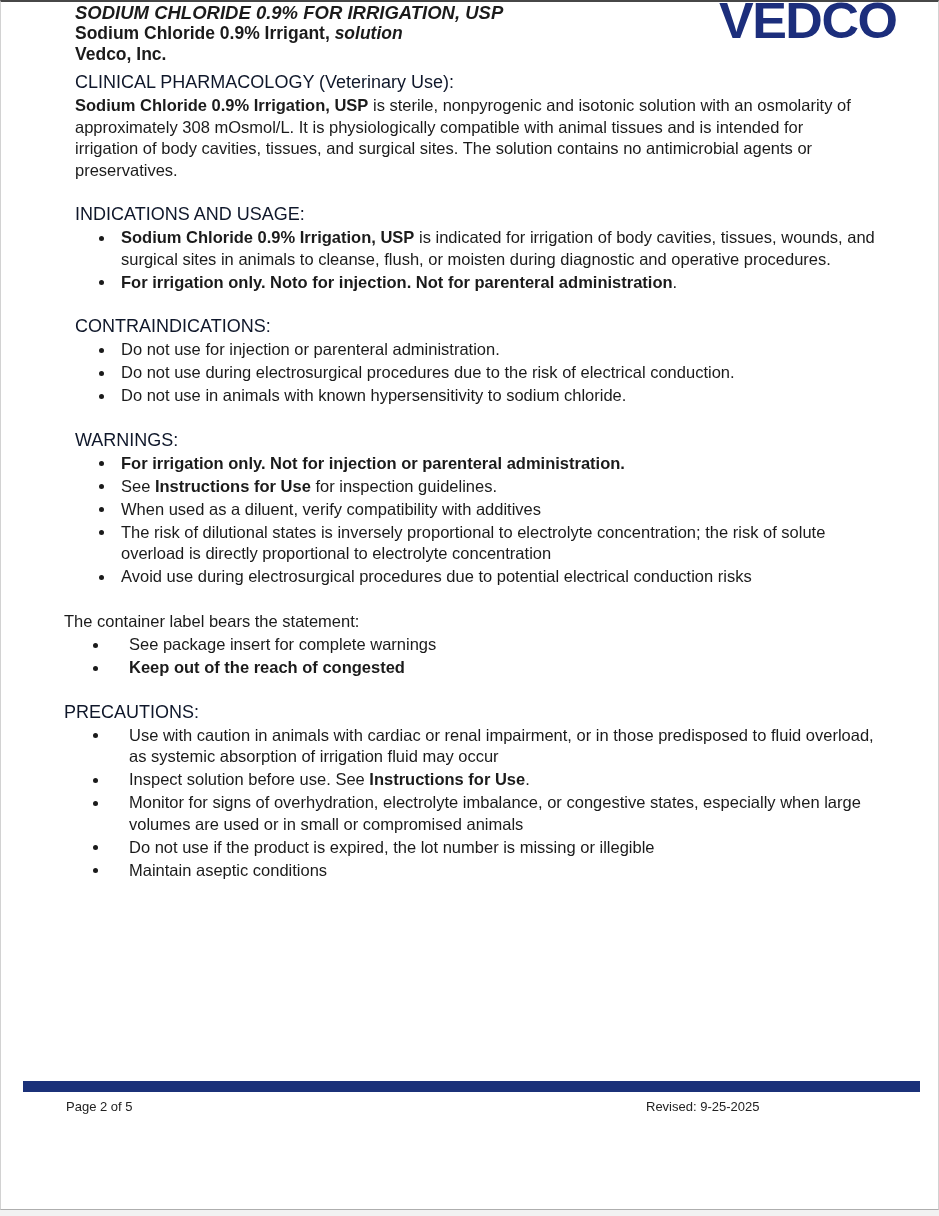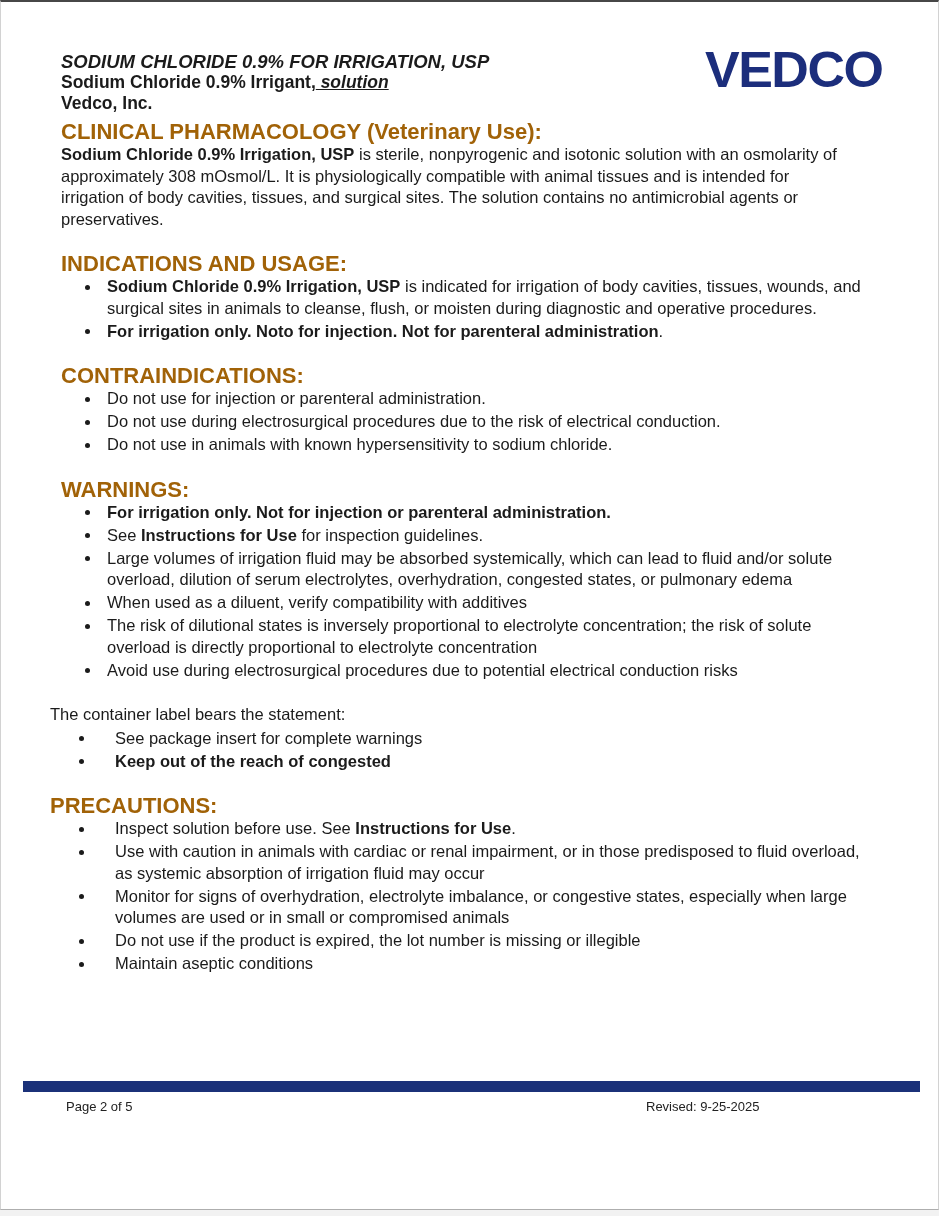--- a/index.html
+++ b/index.html
@@ -18,63 +18,62 @@
     border-top: 2px solid #474747;
     border-left: 1px solid #d2d2d2;
     border-right: 1px solid #d2d2d2;
     border-bottom: 1px solid #aeaeae;
     overflow: hidden;
     color: #1b1b1b;
   }
   .content {
     position: absolute;
     top: 0;
-    left: 60px;
+    left: 74px;
     width: 812px;
-    padding-top: 49px;
     font-size: 16.5px;
     line-height: 21.5px;
   }
   .doc-header { position: relative; }
   .title-1 { font-size: 18.5px; line-height: 21px; font-weight: bold; font-style: italic; margin: 0; }
   .title-2 { font-size: 17.5px; line-height: 21px; font-weight: bold; }
   .title-3 { font-size: 17.5px; line-height: 21px; font-weight: bold; }
   .logo {
     position: absolute;
     left: 644px;
     top: -5px;
     font-size: 52px;
     line-height: 48px;
     font-weight: bold;
     letter-spacing: -1.5px;
     color: #1c2e7c;
     transform: scaleY(0.96);
   }
   .sec { margin-top: 23px; }
   .sec-first { margin-top: 7px; }
-  h2.sec-heading { font-size: 22px; line-height: 21px; margin: 0 0 2px 0; font-weight: bold; color: #a16207; }
+  h2.sec-heading { font-size: 18px; line-height: 21px; margin: 0 0 2px 0; font-weight: normal; color: #0f172a; }
   .para { margin: 0; max-width: 784px; }
   ul.bullets { list-style: none; margin: 0; padding: 0 0 0 46px; }
   .bullets li { position: relative; margin: 0 0 1.5px 0; }
   .bullets li::before {
     content: "";
     position: absolute;
     left: -22px;
     top: 8.5px;
     width: 5px;
     height: 5px;
     border-radius: 50%;
     background: #1b1b1b;
   }
   .sec-flush { margin-left: -11px; }
   .sec-flush ul.bullets { padding-left: 65px; }
   .sec-flush .bullets li::before { left: -36px; }
   .intro { margin: 12px 0 2px 0; }
   .b { font-weight: bold; }
-  .i { font-style: italic; text-decoration: underline; }
+  .i { font-style: italic; }
   .footer-bar {
     position: absolute;
     left: 22px;
     top: 1079px;
     width: 897px;
     height: 11px;
     background: #1b3179;
   }
   .footer-text {
     position: absolute;
@@ -122,40 +121,39 @@
         <li><span>Do not use during electrosurgical procedures due to the risk of electrical conduction.</span></li>
         <li><span>Do not use in animals with known hypersensitivity to sodium chloride.</span></li>
       </ul>
     </section>
 
     <section class="sec">
       <h2 class="sec-heading">WARNINGS:</h2>
       <ul class="bullets">
         <li><span class="b">For irrigation only. Not for injection or parenteral administration.</span></li>
         <li><span>See </span><span class="b">Instructions for Use</span><span> for inspection guidelines.</span></li>
-        <li><span>Large volumes of irrigation fluid may be absorbed systemically, which can lead to fluid and/or solute overload, dilution of serum electrolytes, overhydration, congested states, or pulmonary edema</span></li>
         <li><span>When used as a diluent, verify compatibility with additives</span></li>
         <li><span>The risk of dilutional states is inversely proportional to electrolyte concentration; the risk of solute overload is directly proportional to electrolyte concentration</span></li>
         <li><span>Avoid use during electrosurgical procedures due to potential electrical conduction risks</span></li>
       </ul>
     </section>
 
     <section class="sec sec-flush">
       <p class="intro">The container label bears the statement:</p>
       <ul class="bullets">
         <li><span>See package insert for complete warnings</span></li>
         <li><span class="b">Keep out of the reach of congested</span></li>
       </ul>
     </section>
 
     <section class="sec sec-flush">
       <h2 class="sec-heading">PRECAUTIONS:</h2>
       <ul class="bullets">
+        <li><span>Use with caution in animals with cardiac or renal impairment, or in those predisposed to fluid overload, as systemic absorption of irrigation fluid may occur</span></li>
         <li><span>Inspect solution before use. See </span><span class="b">Instructions for Use</span><span>.</span></li>
-        <li><span>Use with caution in animals with cardiac or renal impairment, or in those predisposed to fluid overload, as systemic absorption of irrigation fluid may occur</span></li>
         <li><span>Monitor for signs of overhydration, electrolyte imbalance, or congestive states, especially when large volumes are used or in small or compromised animals</span></li>
         <li><span>Do not use if the product is expired, the lot number is missing or illegible</span></li>
         <li><span>Maintain aseptic conditions</span></li>
       </ul>
     </section>
 
   </div>
 
   <div class="footer-bar" style="background: rgb(27, 49, 121);"></div>
   <div class="footer-text">

